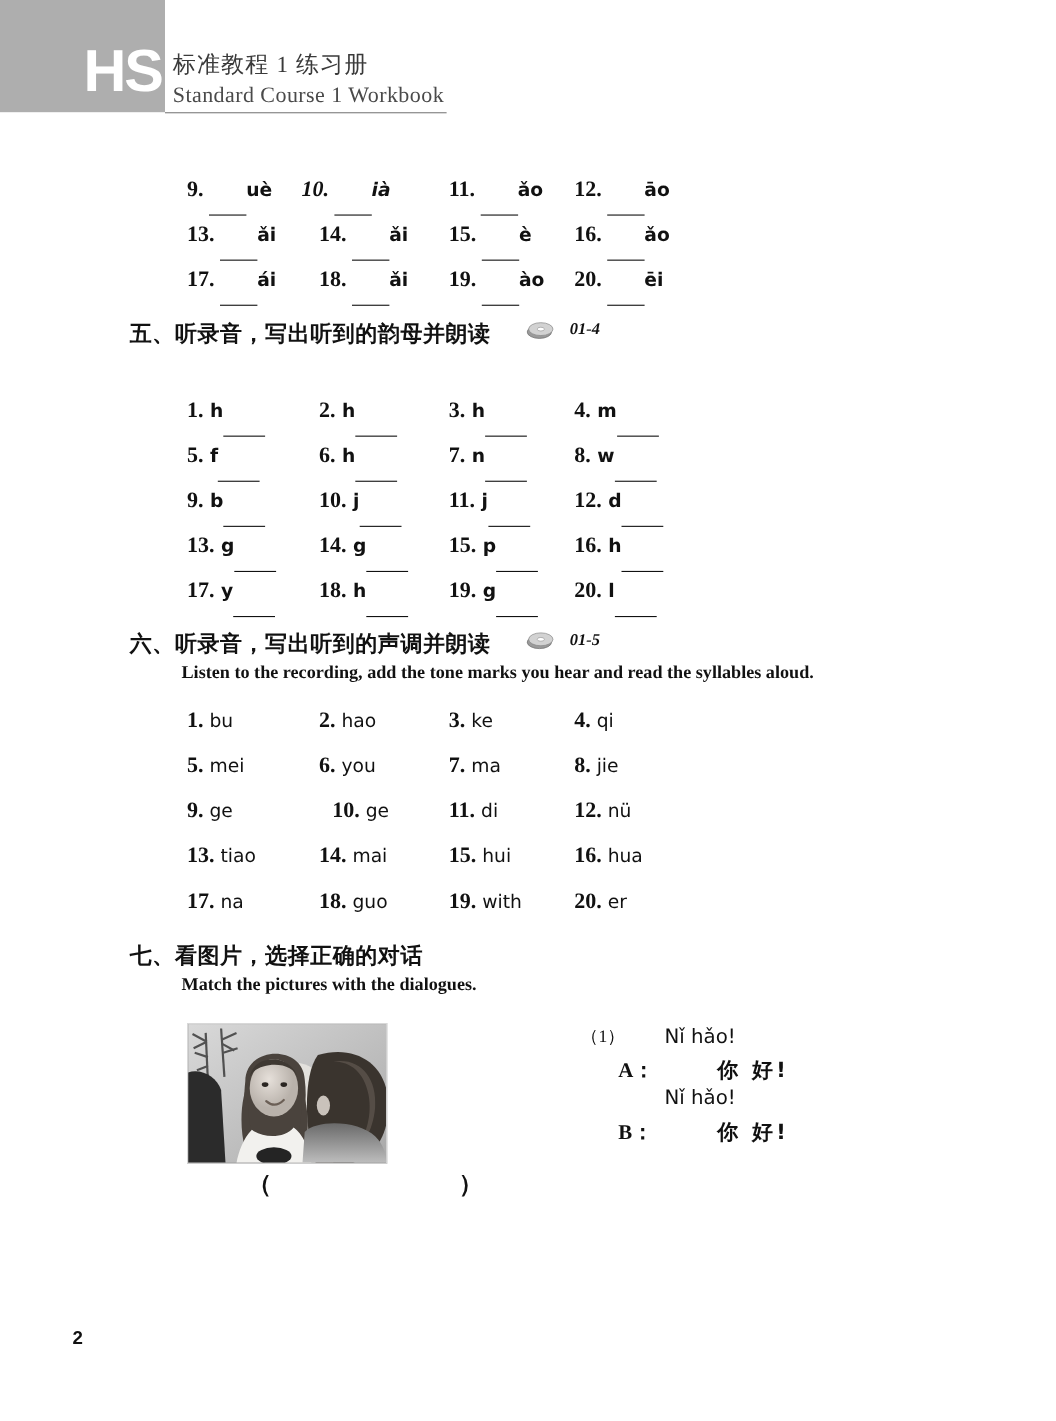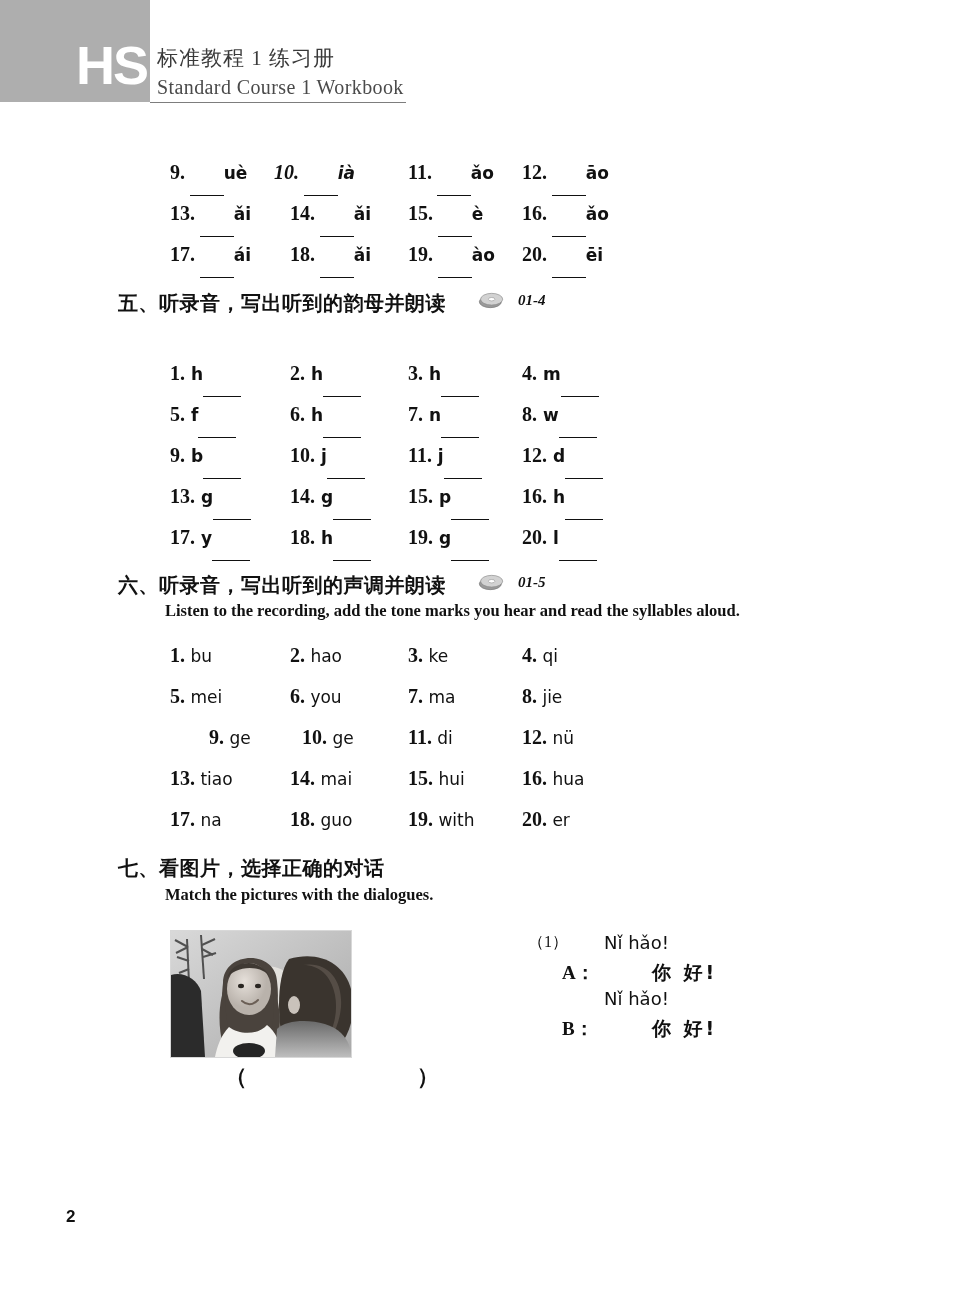--- a/index.html
+++ b/index.html
@@ -213,21 +213,21 @@
         <div class="excell" style="left: 238px;"><span class="num">3.</span><span class="syl"> ke</span></div>
         <div class="excell" style="left: 352px;"><span class="num">4.</span><span class="syl"> qi</span></div>
       </div>
       <div class="exrow">
         <div class="excell" style="left: 0px;"><span class="num">5.</span><span class="syl"> mei</span></div>
         <div class="excell" style="left: 120px;"><span class="num">6.</span><span class="syl"> you</span></div>
         <div class="excell" style="left: 238px;"><span class="num">7.</span><span class="syl"> ma</span></div>
         <div class="excell" style="left: 352px;"><span class="num">8.</span><span class="syl"> jie</span></div>
       </div>
       <div class="exrow">
-        <div class="excell" style="left: 0px; margin-left: 39px;"><span class="num">9.</span><span class="syl"> ge</span></div>
+        <div class="excell" style="left: 0px;"><span class="num">9.</span><span class="syl"> ge</span></div>
         <div class="excell" style="left: 132px;"><span class="num">10.</span><span class="syl"> ge</span></div>
         <div class="excell" style="left: 238px;"><span class="num">11.</span><span class="syl"> di</span></div>
         <div class="excell" style="left: 352px;"><span class="num">12.</span><span class="syl"> nü</span></div>
       </div>
       <div class="exrow">
         <div class="excell" style="left: 0px;"><span class="num">13.</span><span class="syl"> tiao</span></div>
         <div class="excell" style="left: 120px;"><span class="num">14.</span><span class="syl"> mai</span></div>
         <div class="excell" style="left: 238px;"><span class="num">15.</span><span class="syl"> hui</span></div>
         <div class="excell" style="left: 352px;"><span class="num">16.</span><span class="syl"> hua</span></div>
       </div>

